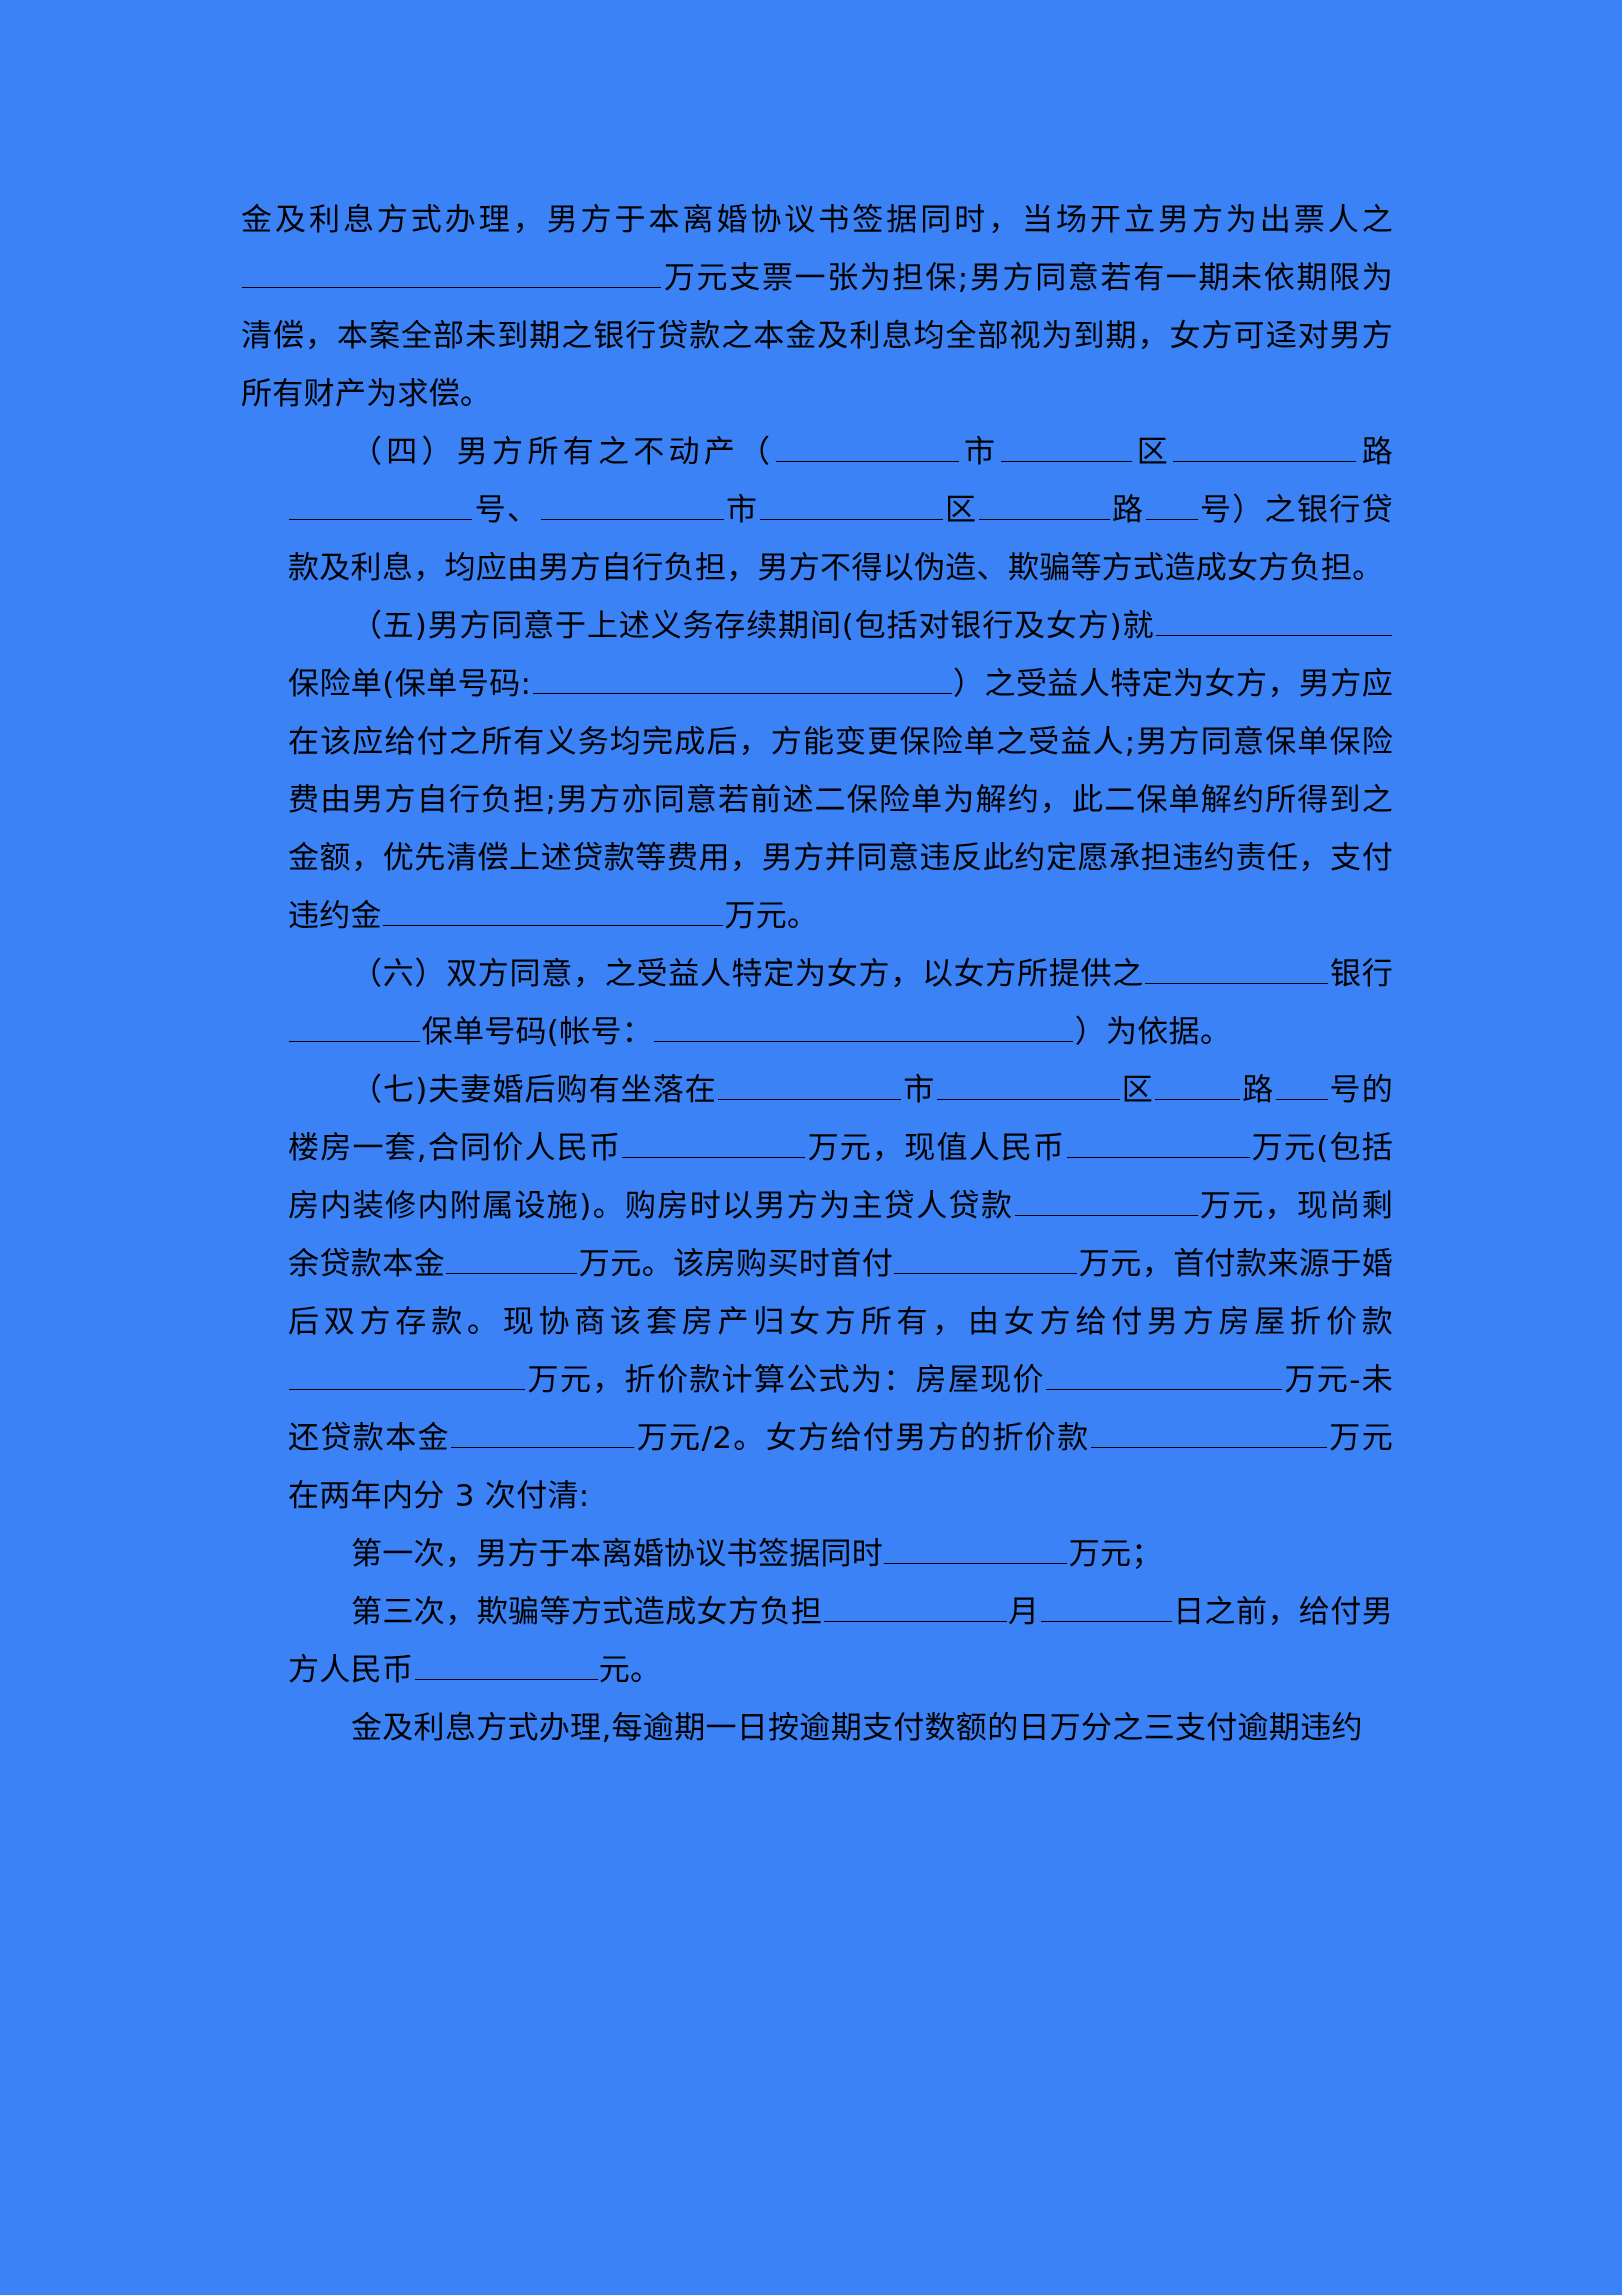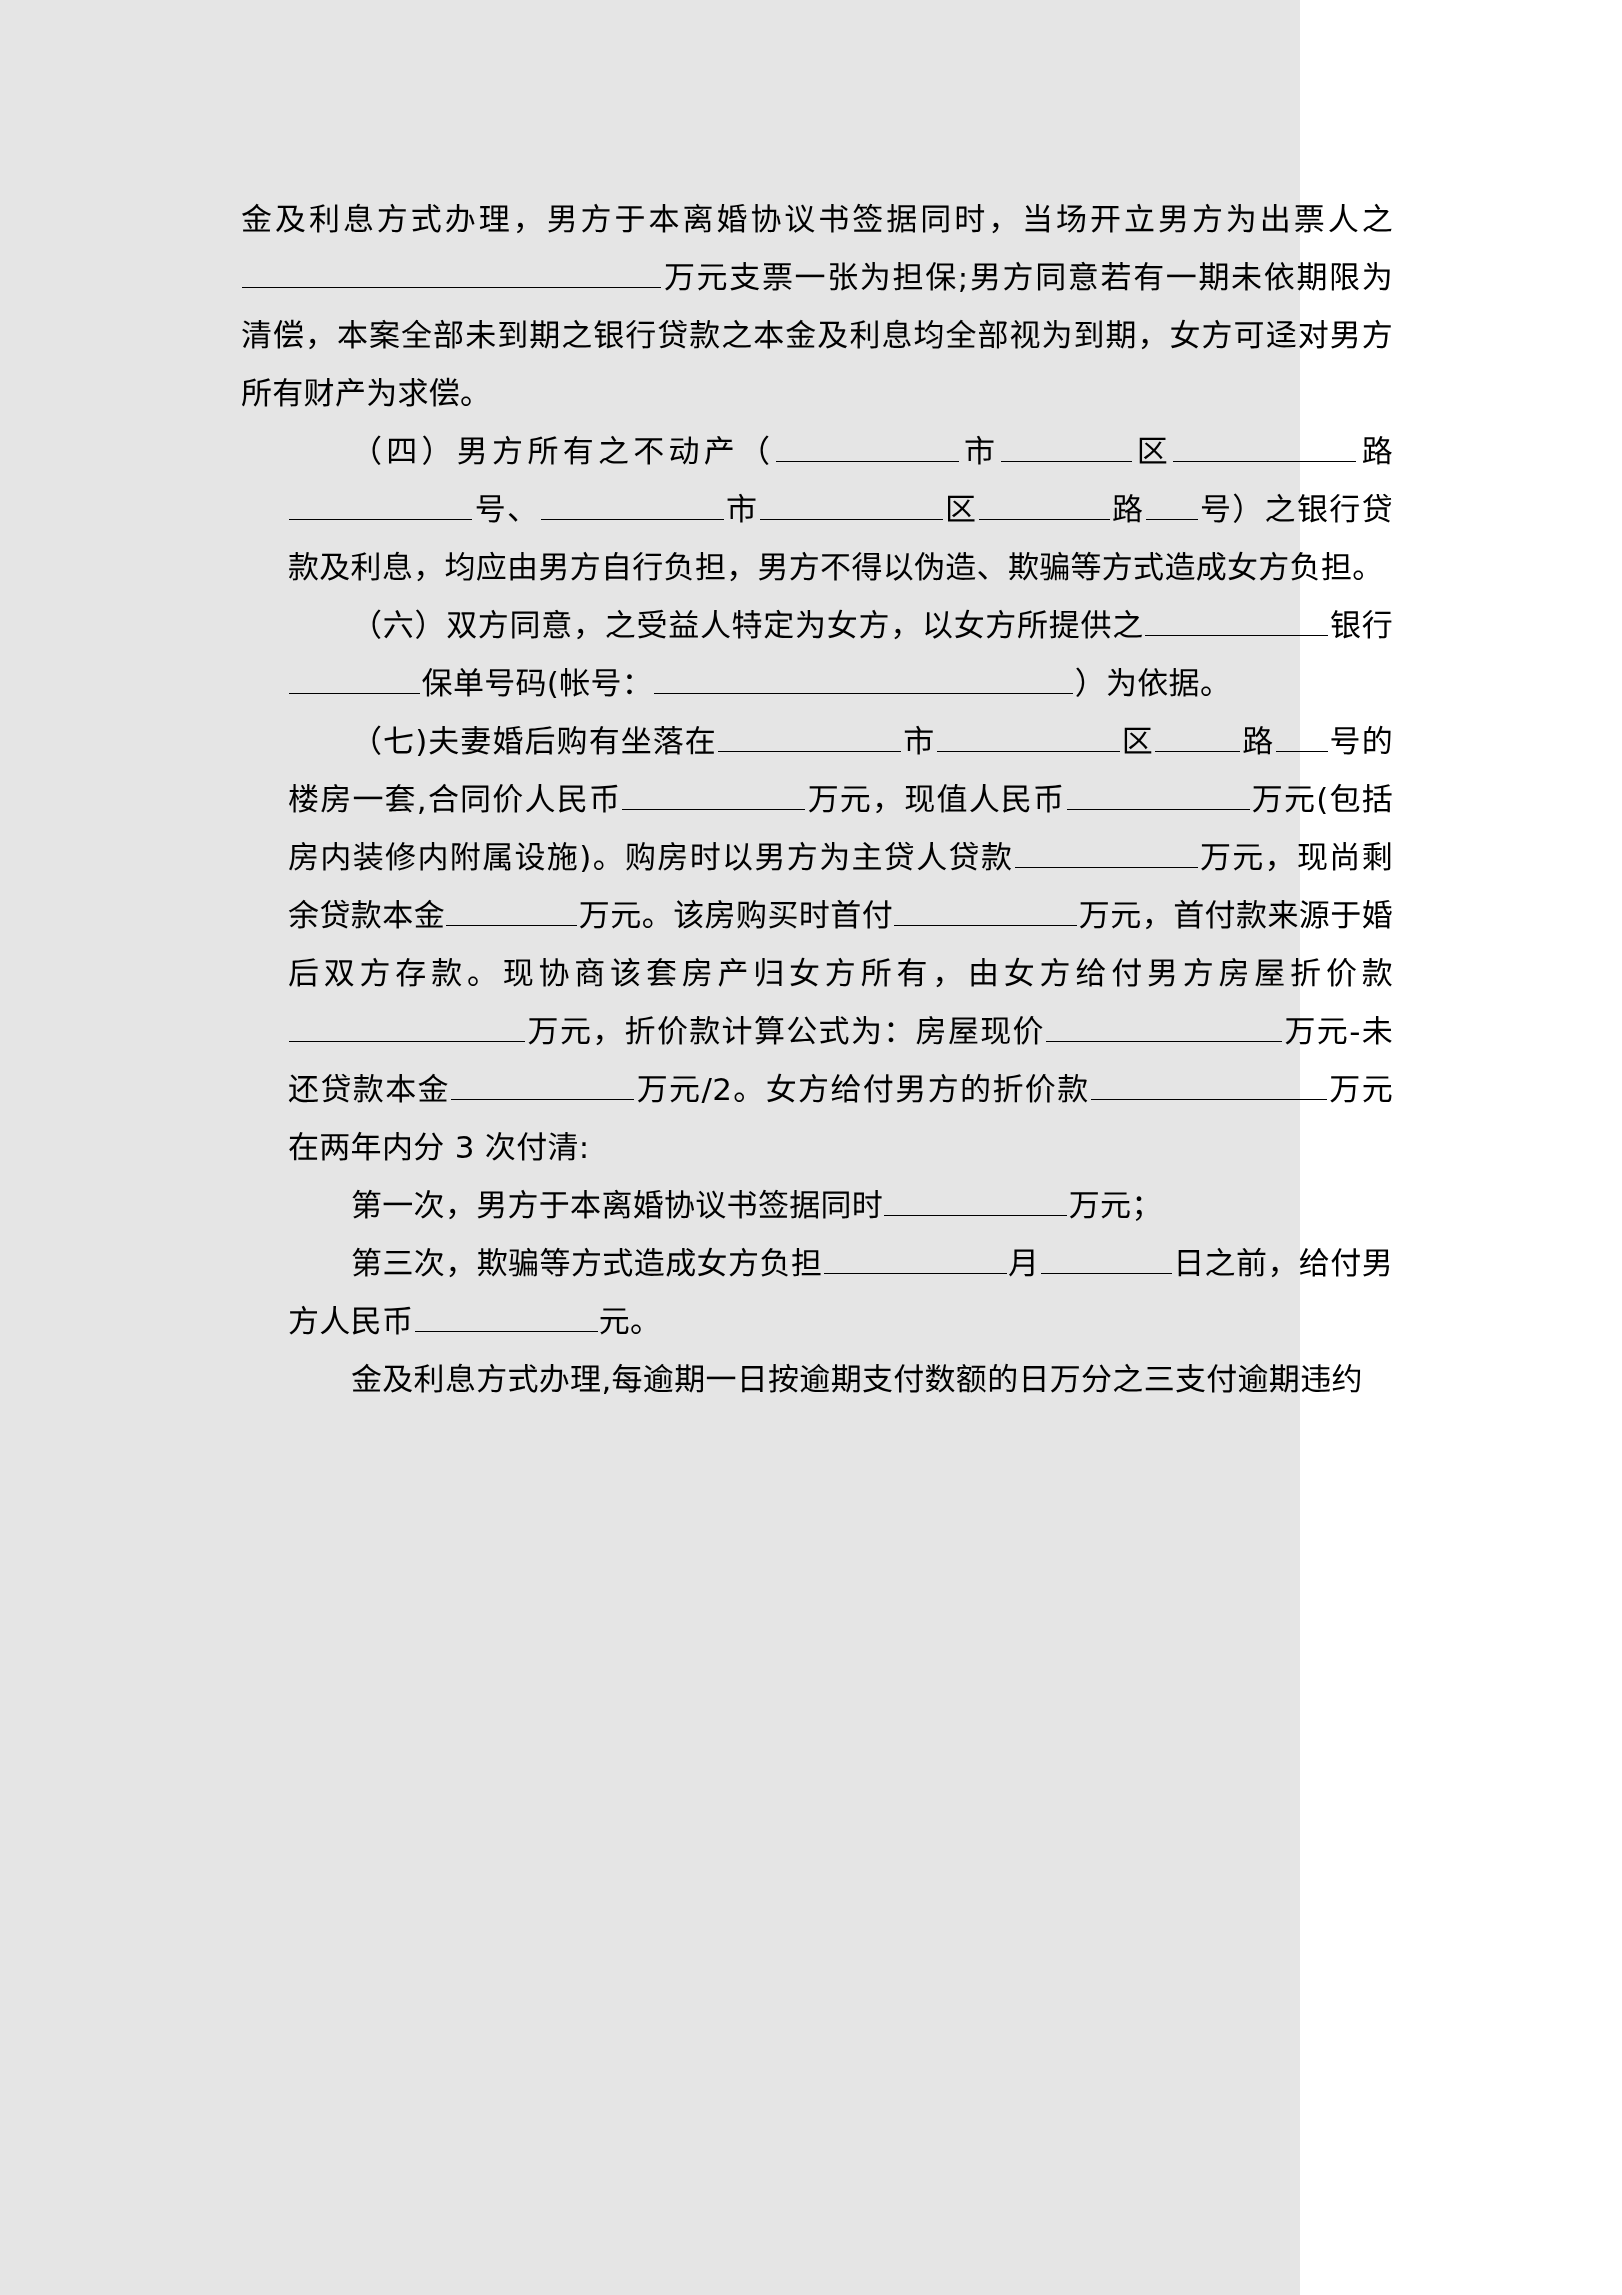--- a/index.html
+++ b/index.html
@@ -12,23 +12,23 @@
     height: 2295px;
     font-family: "DejaVu Sans", "Liberation Sans", sans-serif;
     color: #000000;
     position: relative;
     overflow: hidden;
   }
   .page {
     position: absolute;
     left: 0;
     top: 0;
-    width: 1300px;
+    width: 1622px;
     height: 2295px;
-    background: #e5e5e5;
+    background: #3b82f6;
   }
   .content {
     position: absolute;
     left: 241px;
     top: 190px;
     width: 1152px;
   }
   p.para {
     margin: 0 0 0 0;
     font-size: 31px;
@@ -57,20 +57,21 @@
   .b-xxl { width: 340px; }
   .b-huge { width: 419px; }
 </style>
 </head>
 <body>
 
 <div class="page">
   <div class="content" id="doc-body">
   <p class="para"><span>金及利息方式办理，男方于本离婚协议书签据同时，当场开立男方为出票人之</span><span class="blank b-huge"></span><span>万元支票一张为担保;男方同意若有一期未依期限为清偿，本案全部未到期之银行贷款之本金及利息均全部视为到期，女方可迳对男方所有财产为求偿。</span></p>
       <p class="para indent"><span>（四）男方所有之不动产（</span><span class="blank b-lg"></span><span>市</span><span class="blank b-md"></span><span>区</span><span class="blank b-lg"></span><span>路</span><span class="blank b-lg"></span><span>号、</span><span class="blank b-lg"></span><span>市</span><span class="blank b-lg"></span><span>区</span><span class="blank b-md"></span><span>路</span><span class="blank b-xs"></span><span>号）之银行贷款及利息，均应由男方自行负担，男方不得以伪造、欺骗等方式造成女方负担。</span></p>
+      <p class="para indent"><span>（五)男方同意于上述义务存续期间(包括对银行及女方)就</span><span class="blank b-xl"></span><span>保险单(保单号码:</span><span class="blank b-huge"></span><span>）之受益人特定为女方，男方应在该应给付之所有义务均完成后，方能变更保险单之受益人;男方同意保单保险费由男方自行负担;男方亦同意若前述二保险单为解约，此二保单解约所得到之金额，优先清偿上述贷款等费用，男方并同意违反此约定愿承担违约责任，支付违约金</span><span class="blank b-xxl"></span><span>万元。</span></p>
       <p class="para indent"><span>（六）双方同意，之受益人特定为女方，以女方所提供之</span><span class="blank b-lg"></span><span>银行</span><span class="blank b-md"></span><span>保单号码(帐号：</span><span class="blank b-huge"></span><span>）为依据。</span></p>
       <p class="para indent"><span>（七)夫妻婚后购有坐落在</span><span class="blank b-lg"></span><span>市</span><span class="blank b-lg"></span><span>区</span><span class="blank b-sm"></span><span>路</span><span class="blank b-xs"></span><span>号的楼房一套,合同价人民币</span><span class="blank b-lg"></span><span>万元，现值人民币</span><span class="blank b-lg"></span><span>万元(包括房内装修内附属设施)。购房时以男方为主贷人贷款</span><span class="blank b-lg"></span><span>万元，现尚剩余贷款本金</span><span class="blank b-md"></span><span>万元。该房购买时首付</span><span class="blank b-lg"></span><span>万元，首付款来源于婚后双方存款。现协商该套房产归女方所有，由女方给付男方房屋折价款</span><span class="blank b-xl"></span><span>万元，折价款计算公式为：房屋现价</span><span class="blank b-xl"></span><span>万元-未还贷款本金</span><span class="blank b-lg"></span><span>万元/2。女方给付男方的折价款</span><span class="blank b-xl"></span><span>万元在两年内分 3 次付清:</span></p>
       <p class="para indent"><span>第一次，男方于本离婚协议书签据同时</span><span class="blank b-lg"></span><span>万元；</span></p>
       <p class="para indent"><span>第三次，欺骗等方式造成女方负担</span><span class="blank b-lg"></span><span>月</span><span class="blank b-md"></span><span>日之前，给付男方人民币</span><span class="blank b-lg"></span><span>元。</span></p>
       <p class="para indent"><span>金及利息方式办理,每逾期一日按逾期支付数额的日万分之三支付逾期违约</span></p>
     </div>
 </div>
 
 
 </body></html>

